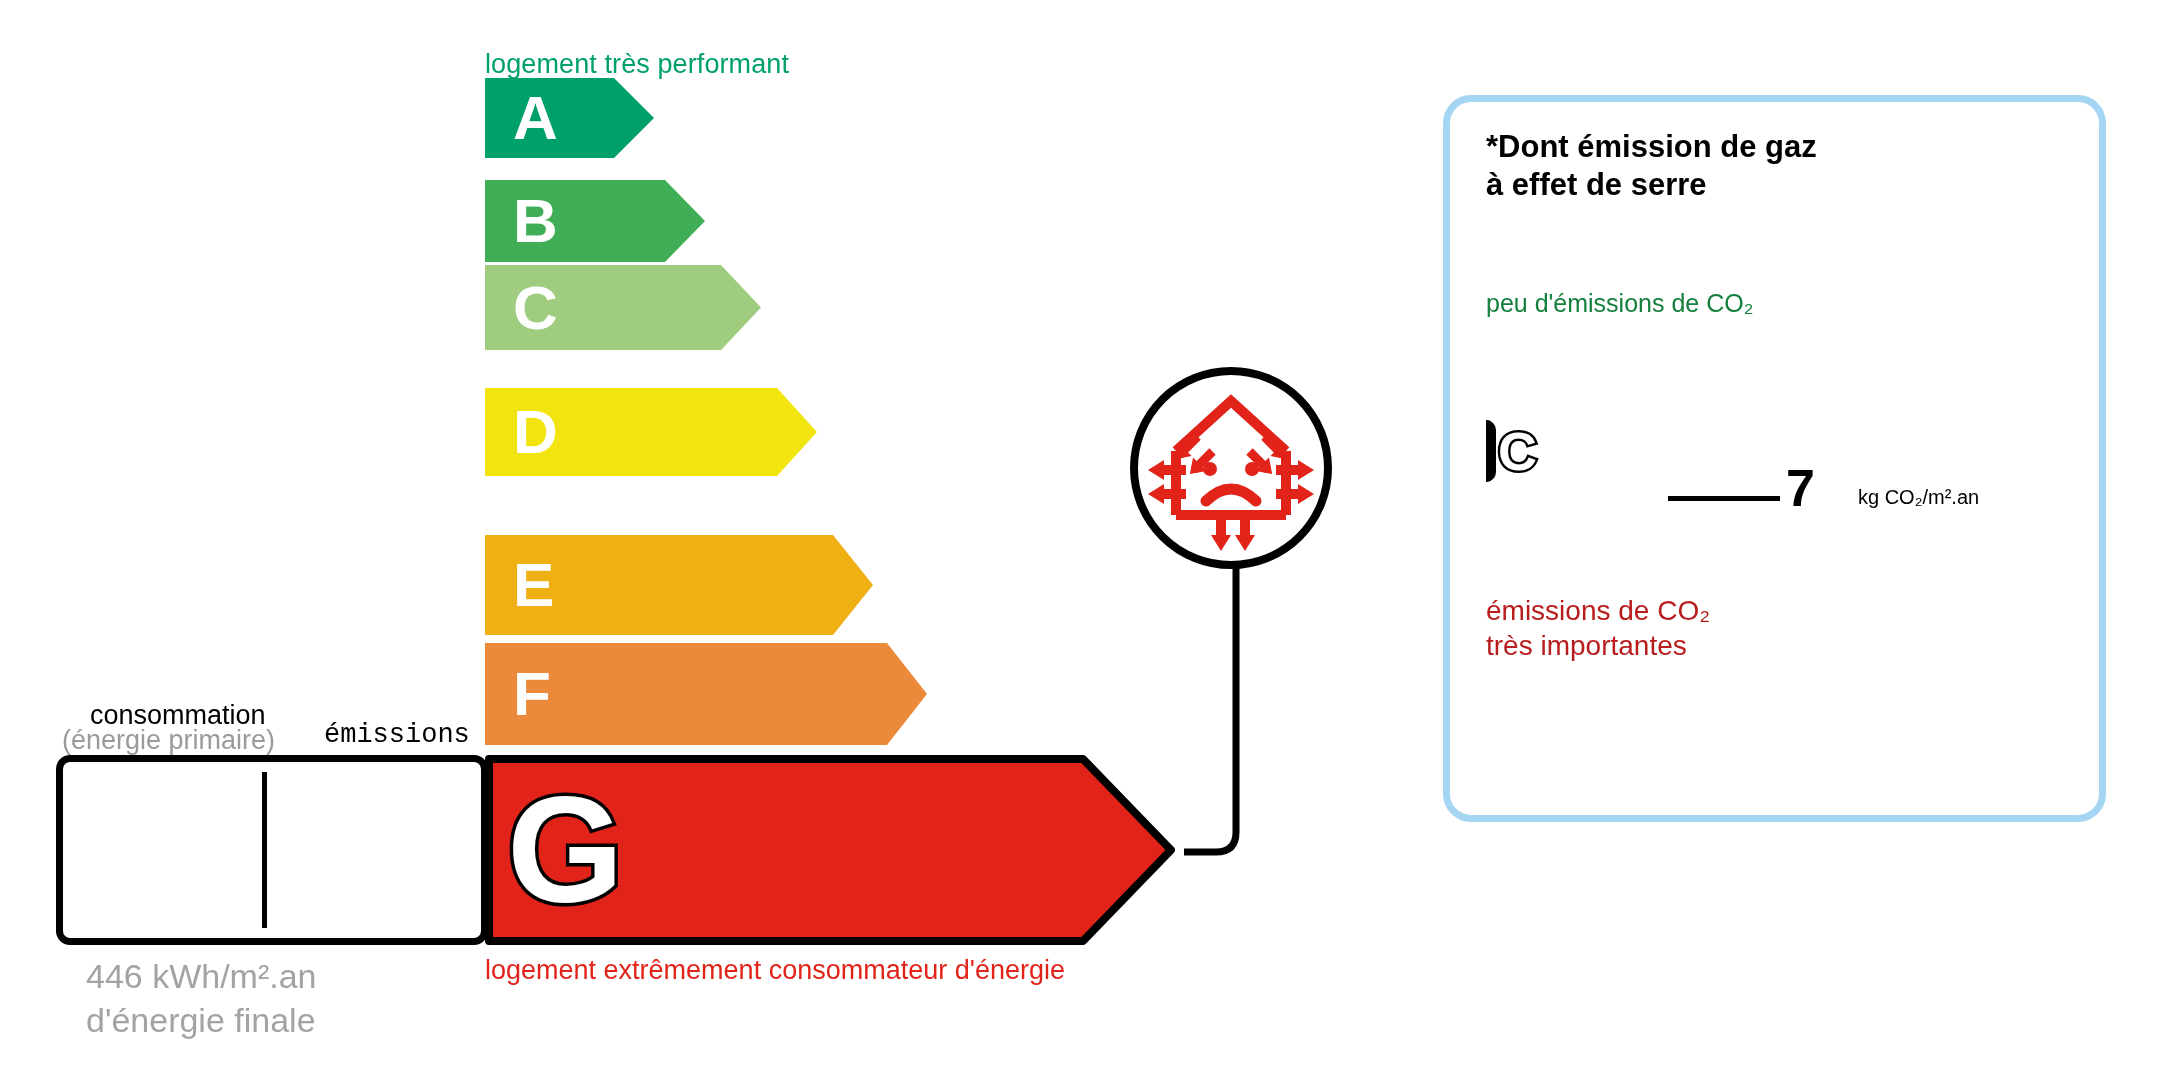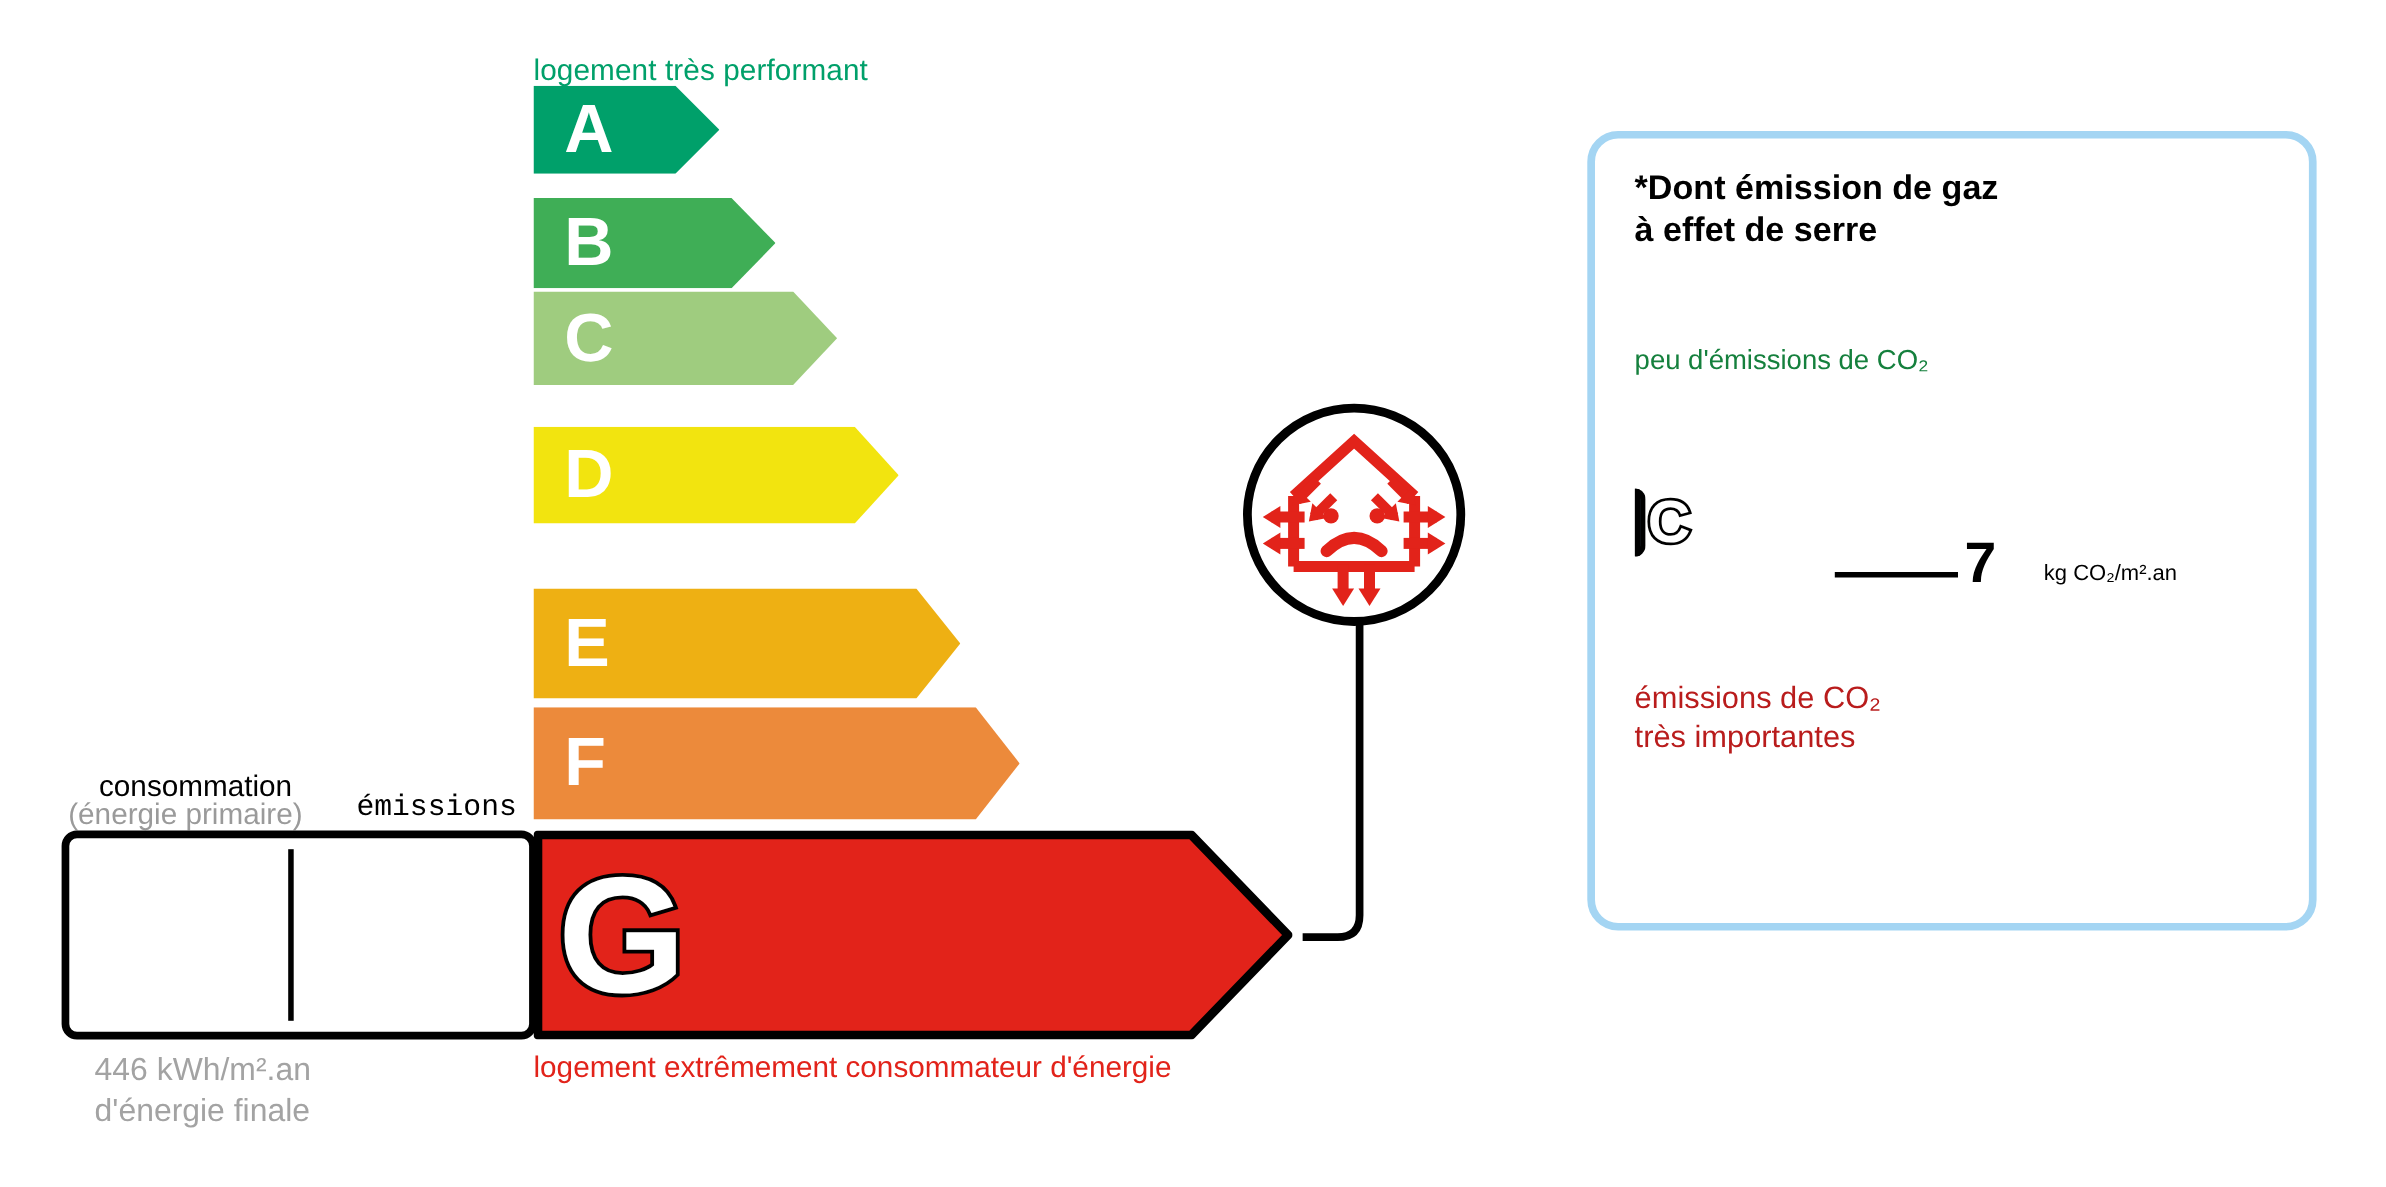--- a/index.html
+++ b/index.html
@@ -51,37 +51,37 @@
   }
   .vunit{
     position:absolute;left:0;right:0;top:122px;text-align:center;
     font-size:27px;color:#000;white-space:nowrap;
   }
 
   .hdr{position:absolute;font-size:27px;color:#000;white-space:nowrap;}
   .hdr.sub{color:#9a9a9a;}
 
   .foot-grey{
-    position:absolute;left:62px;top:955px;font-size:29px;color:#a3a3a3;
+    position:absolute;left:62px;top:955px;font-size:34px;color:#a3a3a3;
     line-height:1.28;white-space:nowrap;
   }
   .foot-red{
     position:absolute;left:461px;top:955px;font-size:27px;color:#e2231a;white-space:nowrap;
   }
 
   
   #badge{position:absolute;left:1104px;top:365px;width:206px;height:206px;z-index:5;}
   #badge svg{display:block;}
   #connector{position:absolute;left:1160px;top:560px;width:120px;height:300px;z-index:3;}
   #connector svg{display:block;}
 
   
   #co2-panel{
     position:absolute;left:1443px;top:95px;width:663px;height:727px;
-    border:7px solid #a4d5f3;border-radius:28px;box-sizing:border-box;background:#fff;margin-top:24px;
+    border:7px solid #a4d5f3;border-radius:28px;box-sizing:border-box;background:#fff;
   }
   #co2-title{
     position:absolute;left:36px;top:26px;font-size:31px;font-weight:bold;
     line-height:1.22;color:#000;white-space:nowrap;
   }
   #co2-top-label{
     position:absolute;left:36px;top:187px;font-size:25px;color:#a4d5f3;white-space:nowrap;
   }
   #co2-bottom-label{
     position:absolute;left:36px;top:491px;font-size:28px;color:#b91c1c;

